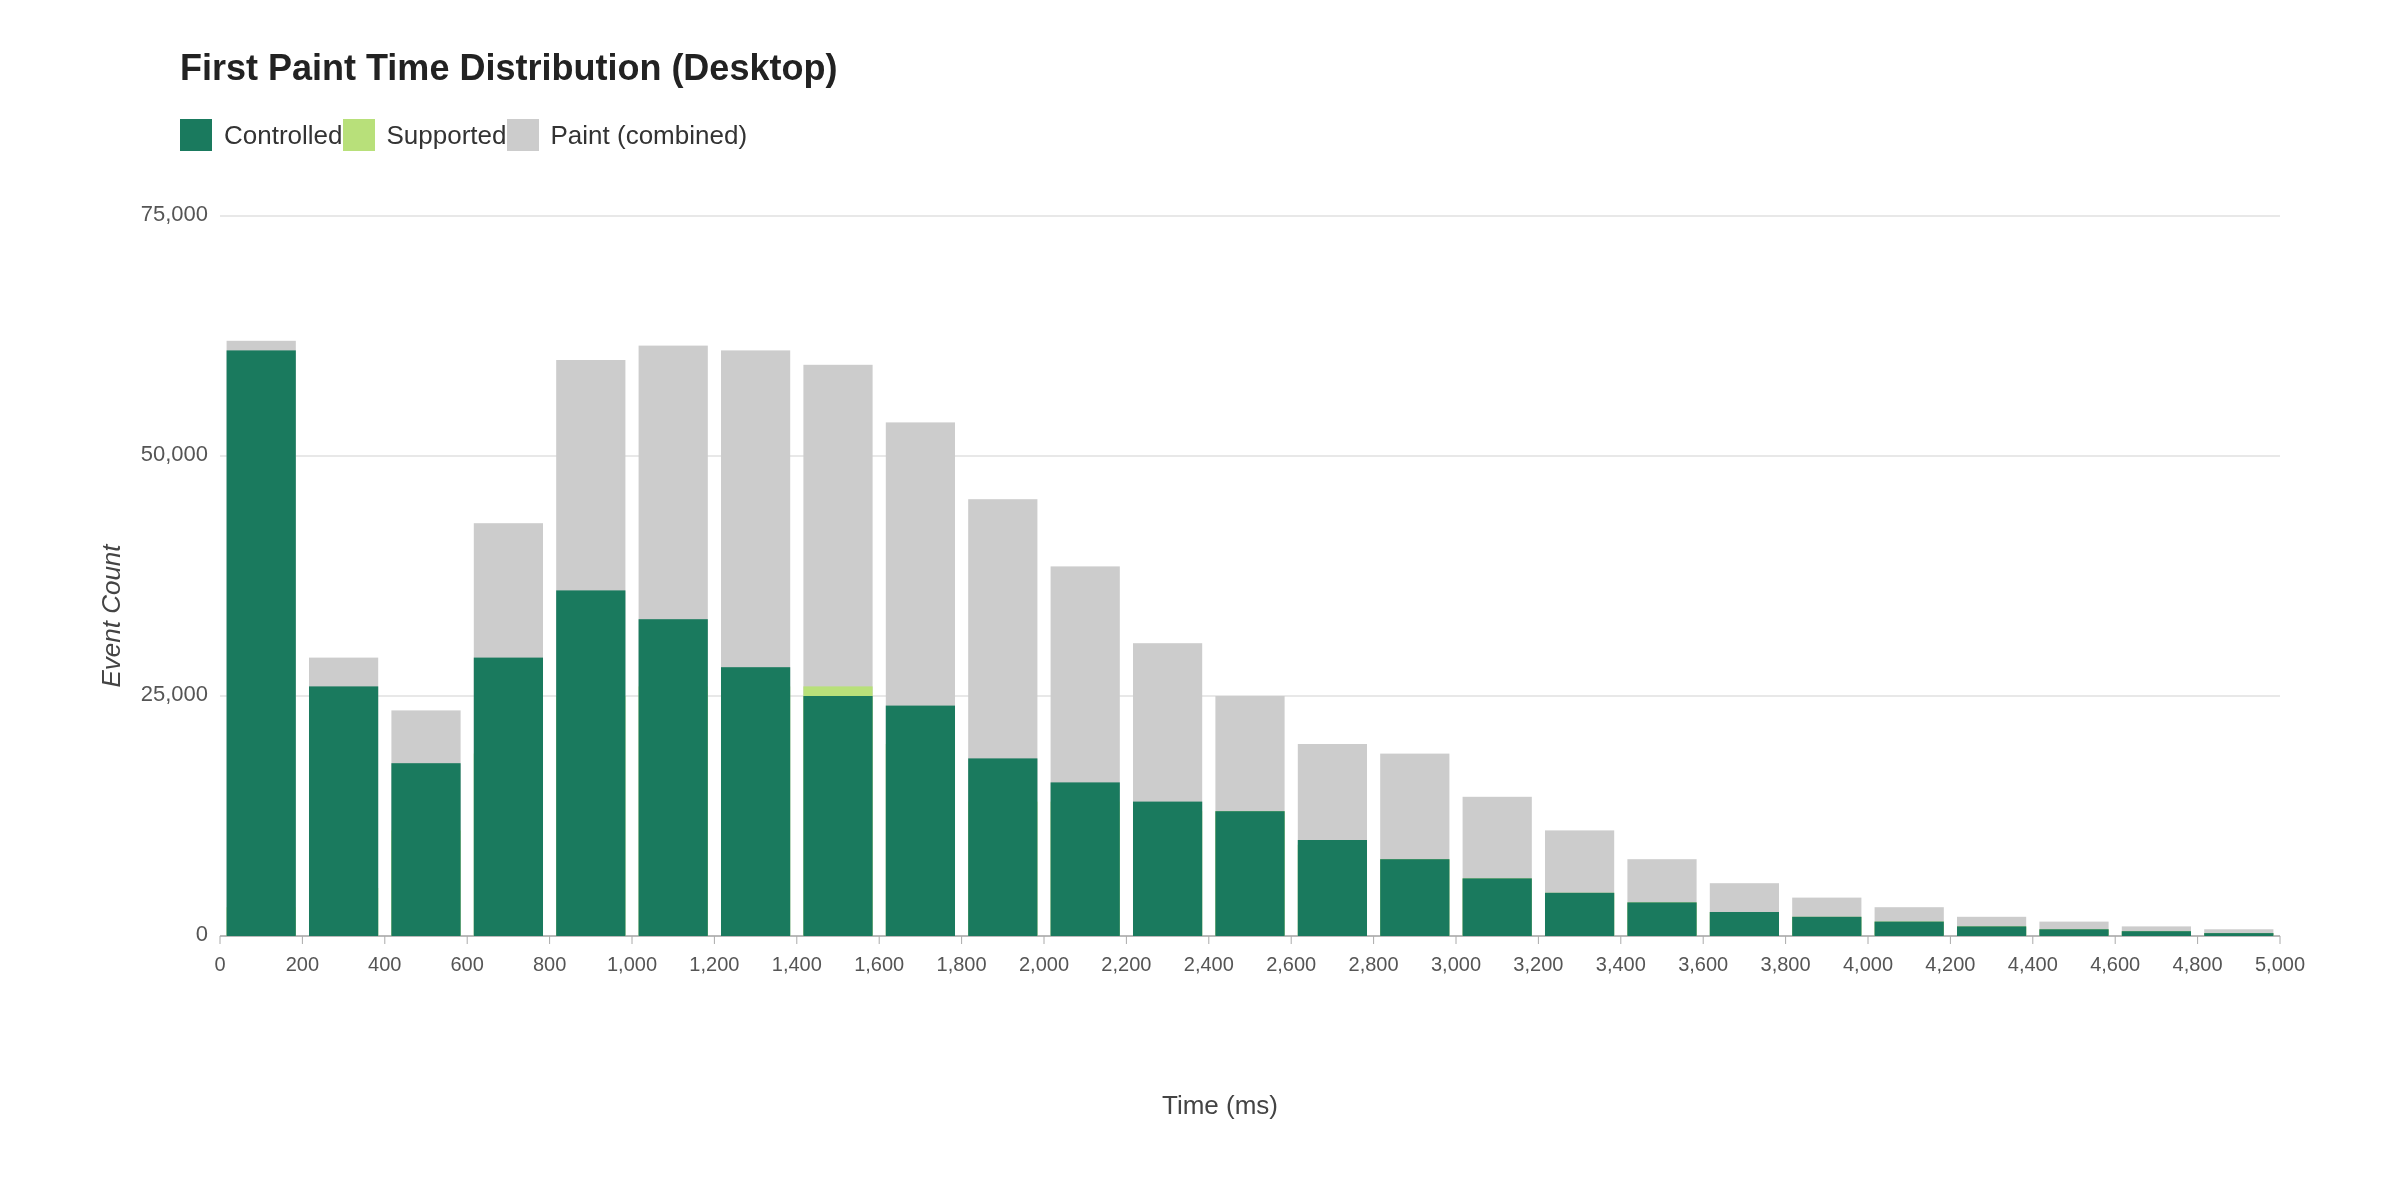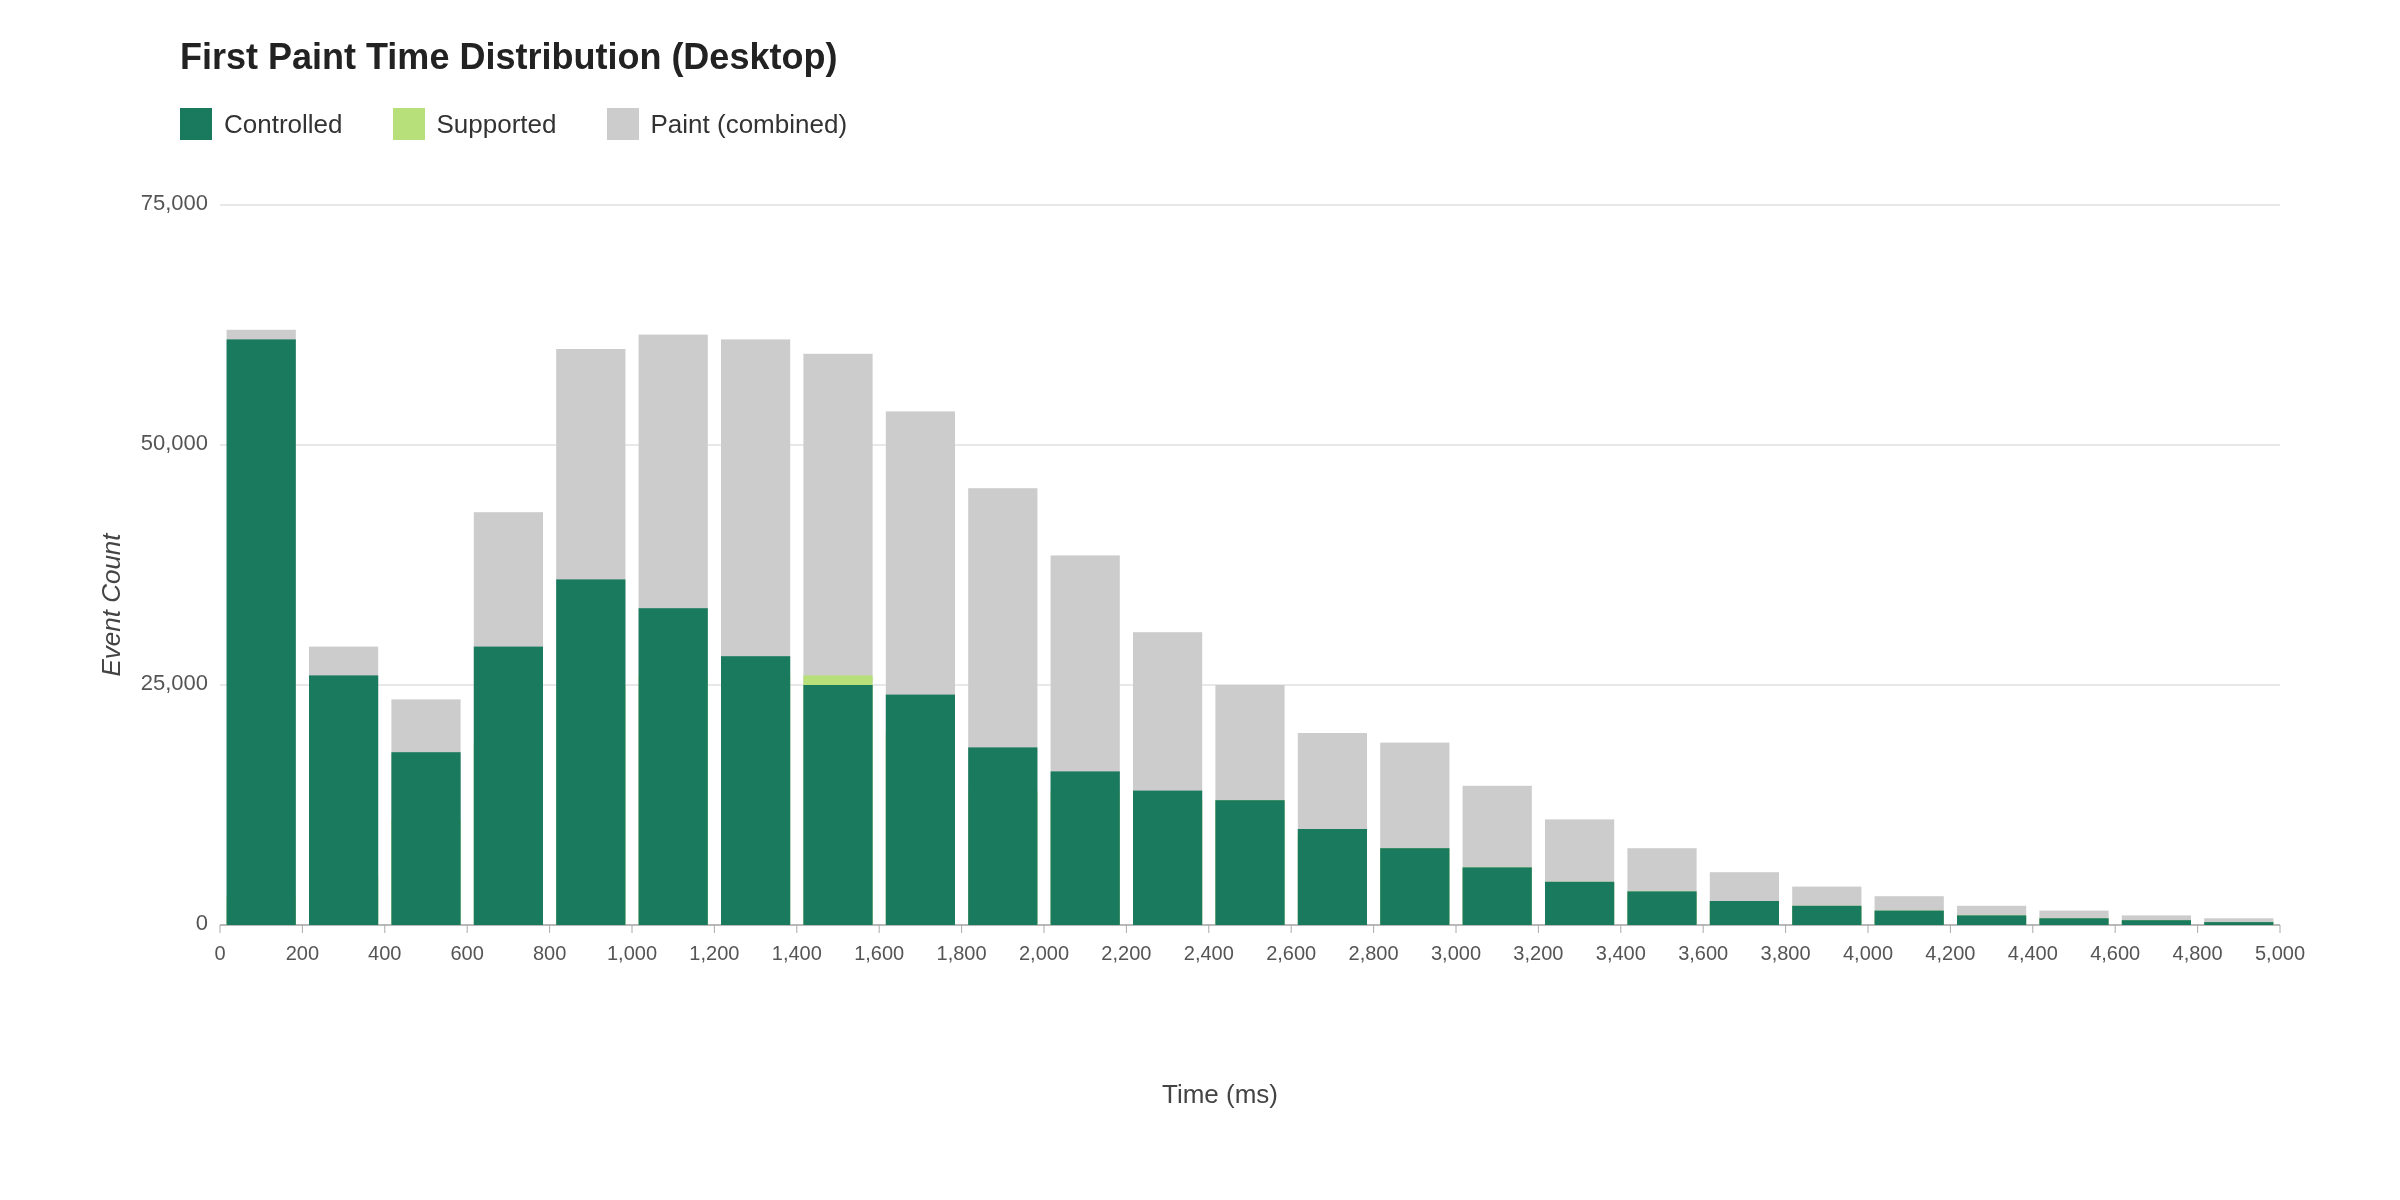--- a/index.html
+++ b/index.html
@@ -6,34 +6,33 @@
     body {
       background: #fff;
       font-family: Arial, sans-serif;
       width: 2400px;
       height: 1200px;
       overflow: hidden;
     }
     .chart-container {
       width: 2400px;
       height: 1200px;
-      padding: 36px 80px 100px 120px;
+      padding: 47px 80px 100px 120px;
       position: relative;
     }
     .chart-title {
       font-size: 36px;
       font-weight: bold;
       color: #222;
       margin-bottom: 30px;
       margin-left: 60px;
     }
     .legend {
       display: flex;
       align-items: center;
-      gap: 50px;
       margin-bottom: 40px;
       margin-left: 60px;
     }
     .legend-item {
       display: flex;
       align-items: center;
       gap: 12px;
       font-size: 26px;
       color: #333;
     }

